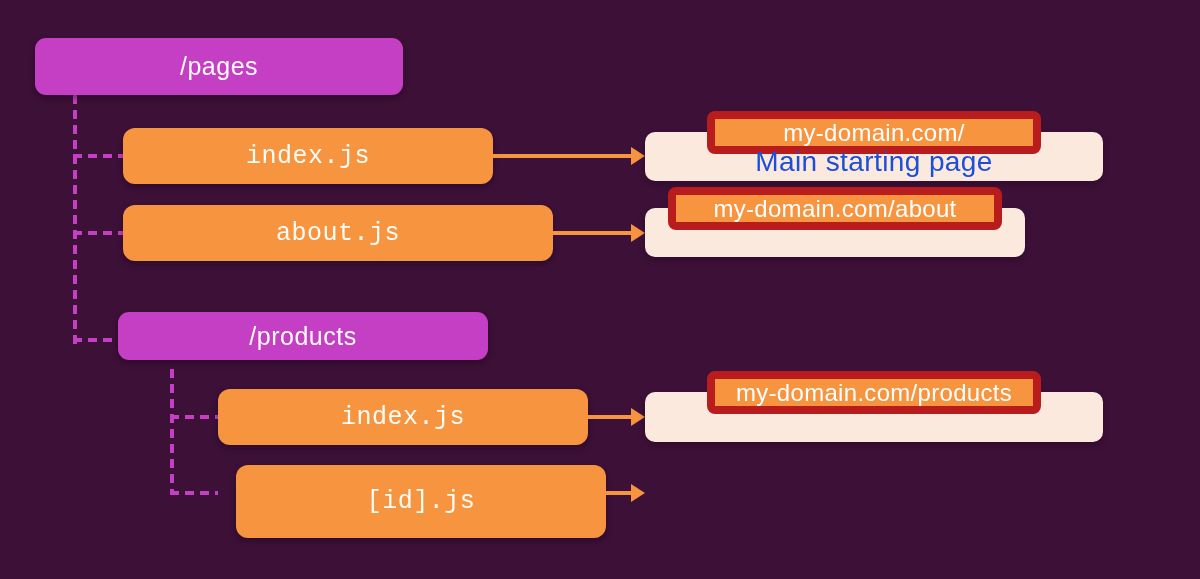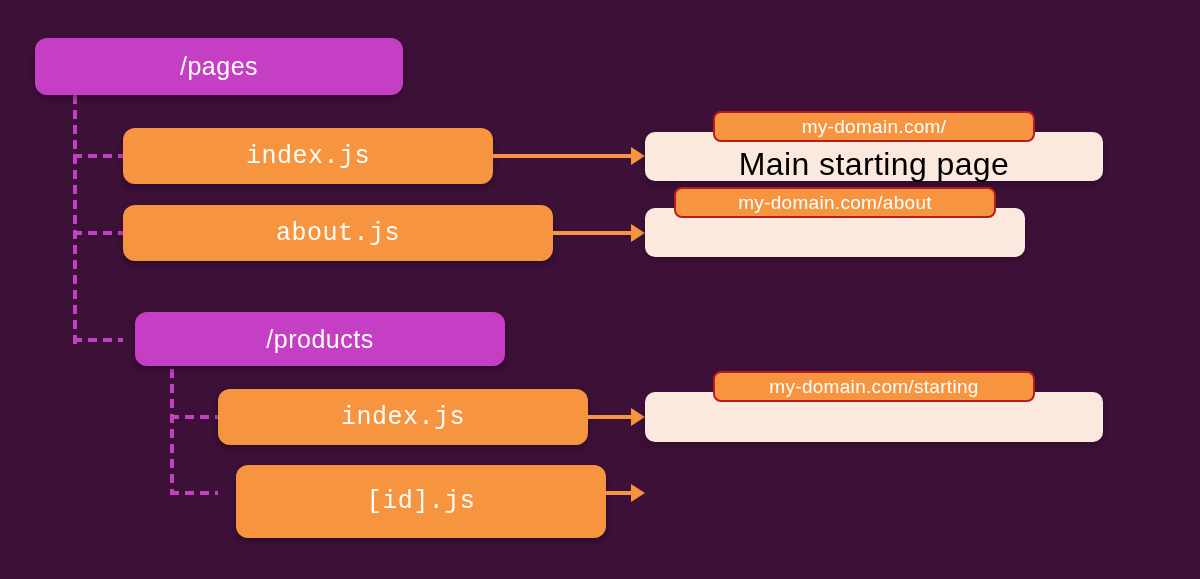--- a/index.html
+++ b/index.html
@@ -15,21 +15,21 @@
   }
   .node {
     position:absolute;
     display:flex; align-items:center; justify-content:center;
     border-radius:12px;
     color:#fffdf8;
     font-size:25px;
     letter-spacing:0.5px;
     box-shadow:0 3px 6px rgba(25,4,22,0.45);
   }
-  .node.folder { background:#c53fc5; }
+  .node.folder { background:#c53fc5;border-radius:11px; }
   .node.file   { background:#f79440;font-family:Liberation Mono, monospace; }
 
   .vline {
     position:absolute; width:4px;
     background-image:repeating-linear-gradient(to bottom, #c53fc5 0 9px, transparent 9px 15px);
   }
   .hline {
     position:absolute; height:4px;
     background-image:repeating-linear-gradient(to right, #c53fc5 0 9px, transparent 9px 15px);
   }
@@ -51,34 +51,34 @@
     position:absolute;
     background:#fae9dc;
     border-radius:10px;
     box-shadow:0 3px 6px rgba(25,4,22,0.35);
   }
   .result .badge {
     position:absolute;
     top:-21px; left:50%; transform:translateX(-50%);
     width:318px; height:27px;
     background:#f79440;
-    border:2px solid #b91c1c;
+    border:8px solid #b91c1c;
     border-radius:8px;
     display:flex; align-items:center; justify-content:center;
     color:#ffffff;
-    font-size:19px;
+    font-size:24px;
     letter-spacing:0.3px;
     box-sizing:content-box;
   }
   .result .desc {
     position:absolute;
     left:0; right:0; top:14px;
     text-align:center;
-    color:#000000;
-    font-size:32px;
+    color:#1d4ed8;
+    font-size:28px;
     letter-spacing:0.4px;
   }
 </style>
 </head>
 <body>
 
 <div class="canvas">
 
   <div class="vline" style="left:73px; top:95px; height:249px"></div>
   <div class="hline" style="left:73px; top:154px; width:50px"></div>
@@ -91,21 +91,21 @@
 
   <div class="node folder" style="left:35px;  top:38px;  width:368px; height:57px">
     <span>/pages</span>
   </div>
   <div class="node file" style="left:123px; top:128px; width:370px; height:56px">
     <span>index.js</span>
   </div>
   <div class="node file" style="left:123px; top:205px; width:430px; height:56px">
     <span>about.js</span>
   </div>
-  <div class="node folder" style="left:135px; top:312px; width:370px; height:54px">
+  <div class="node folder" style="left:118px; top:312px; width:370px; height:48px">
     <span>/products</span>
   </div>
   <div class="node file" style="left:218px; top:389px; width:370px; height:56px">
     <span>index.js</span>
   </div>
   <div class="node file" style="left:236px; top:465px; width:370px; height:73px">
     <span>[id].js</span>
   </div>
 
   <div class="arrow" style="left:493px; top:156px; width:152px">
@@ -131,17 +131,17 @@
     </div>
     <div class="desc">Main starting page</div>
   </div>
   <div class="result" style="left:645px; top:208px; width:380px; height:49px">
     <div class="badge">
       <span>my-domain.com/about</span>
     </div>
   </div>
   <div class="result" style="left:645px; top:392px; width:458px; height:50px">
     <div class="badge">
-      <span>my-domain.com/starting</span>
+      <span>my-domain.com/products</span>
     </div>
   </div>
 
 </div>
 
 </body></html>

